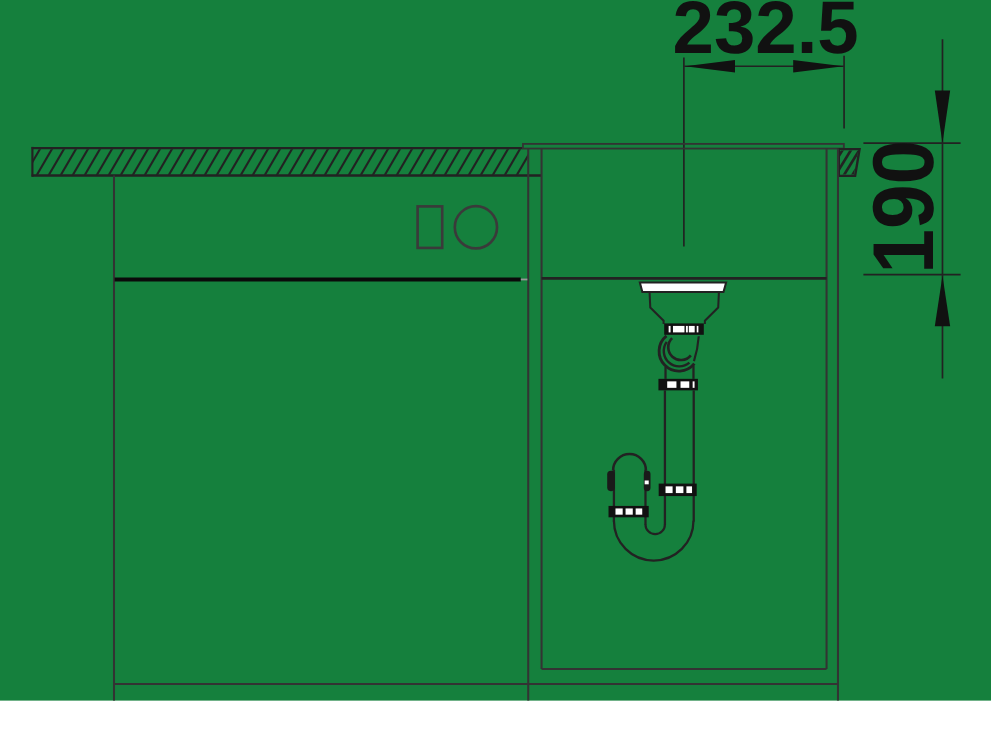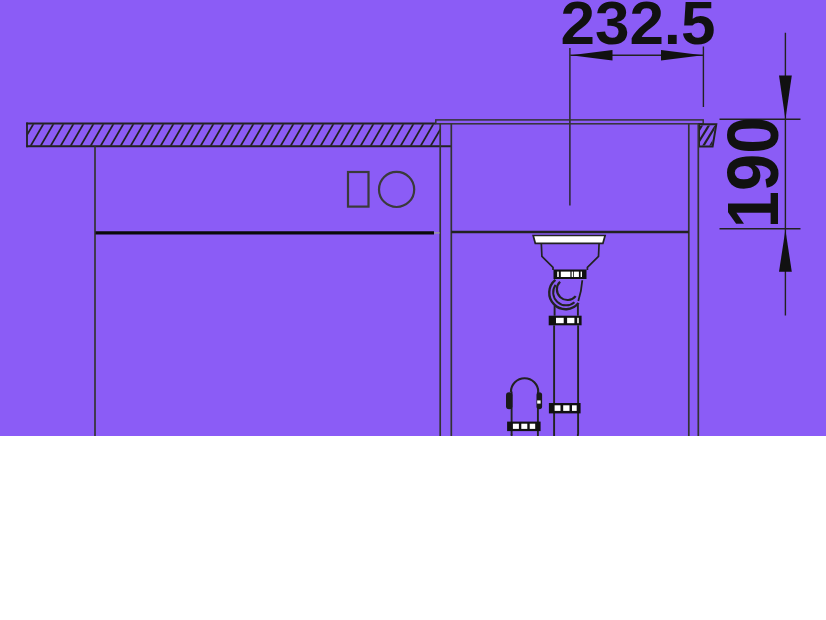--- a/index.html
+++ b/index.html
@@ -1,16 +1,16 @@
 <!DOCTYPE html>
 <html><head>
 <meta charset="utf-8">
 <style>
   html,body{margin:0;padding:0;background:#fff;}
-  #page{width:826px;height:436px;position:relative;background:#8b5cf6;overflow:hidden;}
+  #page{width:826px;height:584px;position:relative;background:#15803d;overflow:hidden;}
   svg{display:block;}
   text{font-family:"Liberation Sans", sans-serif;font-weight:bold;fill:#111;}
 </style>
 </head>
 <body>
 
 <div id="page">
 <svg width="826" height="620" viewBox="0 0 826 620" fill="none" stroke-linecap="butt">
 
   <text x="638" y="44" font-size="62" text-anchor="middle" stroke="none">232.5</text>

